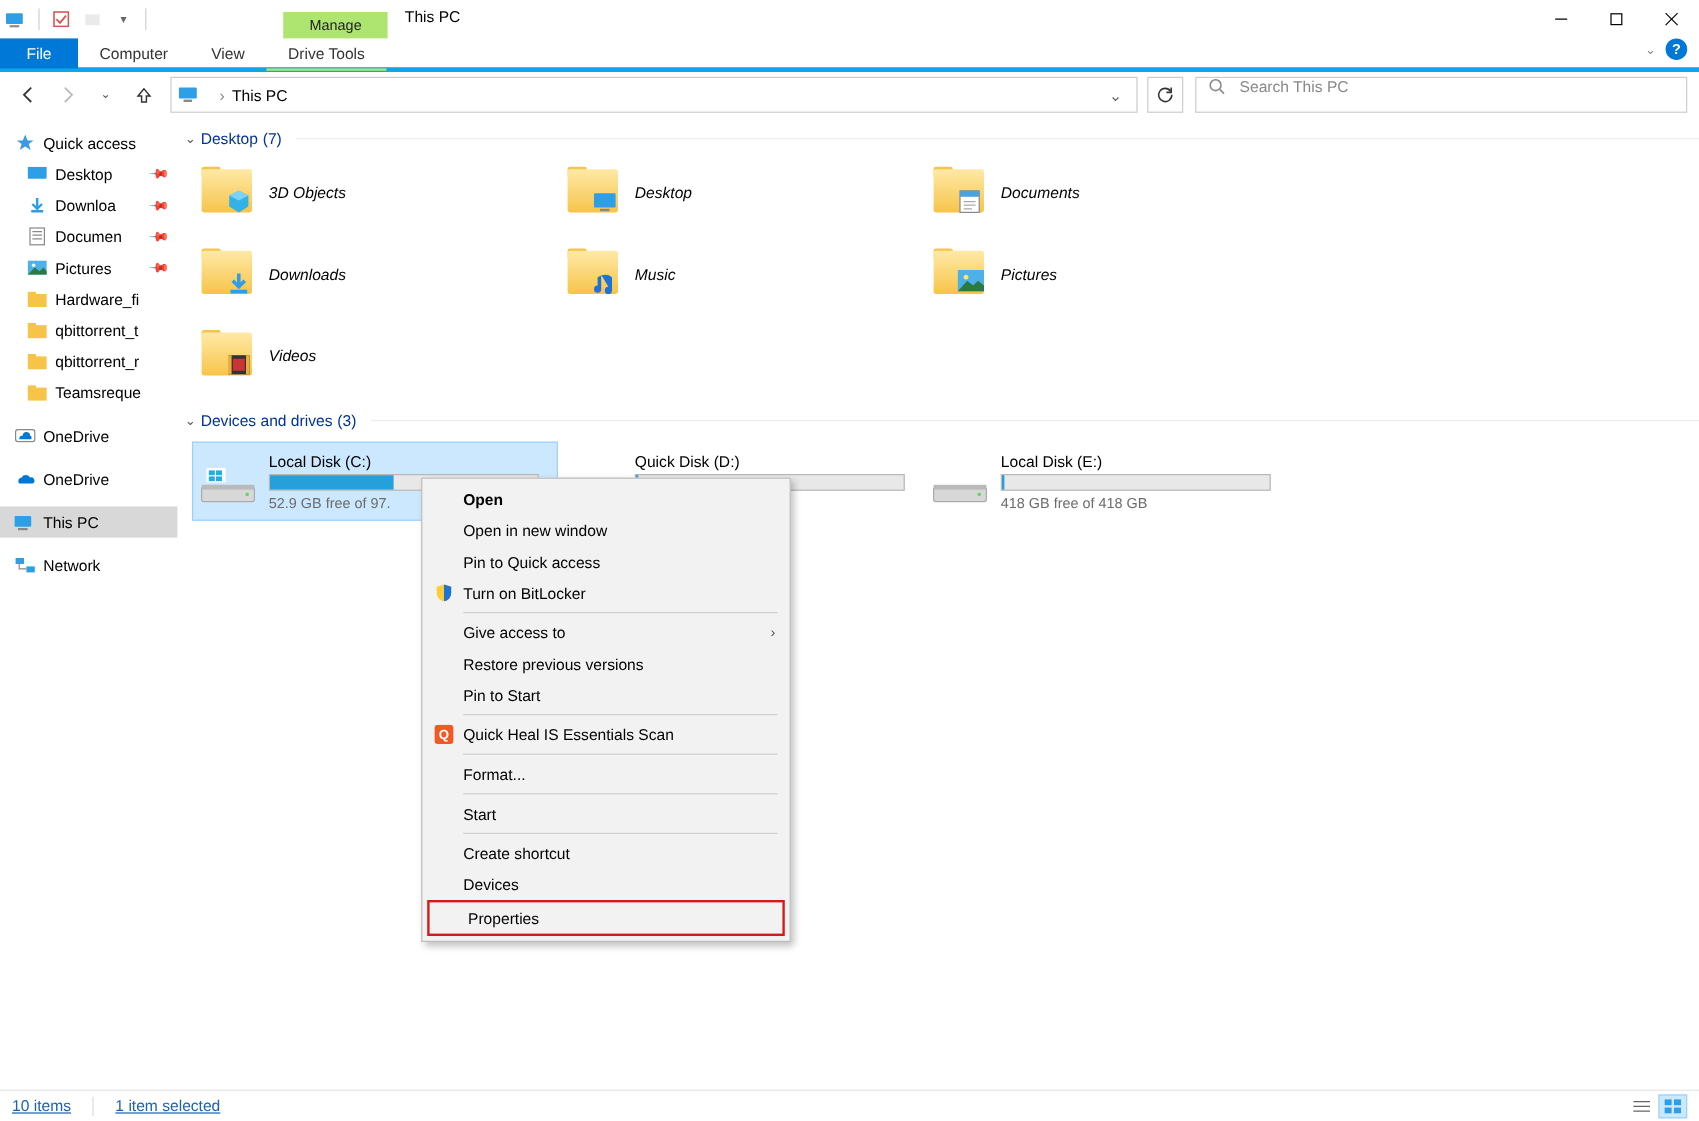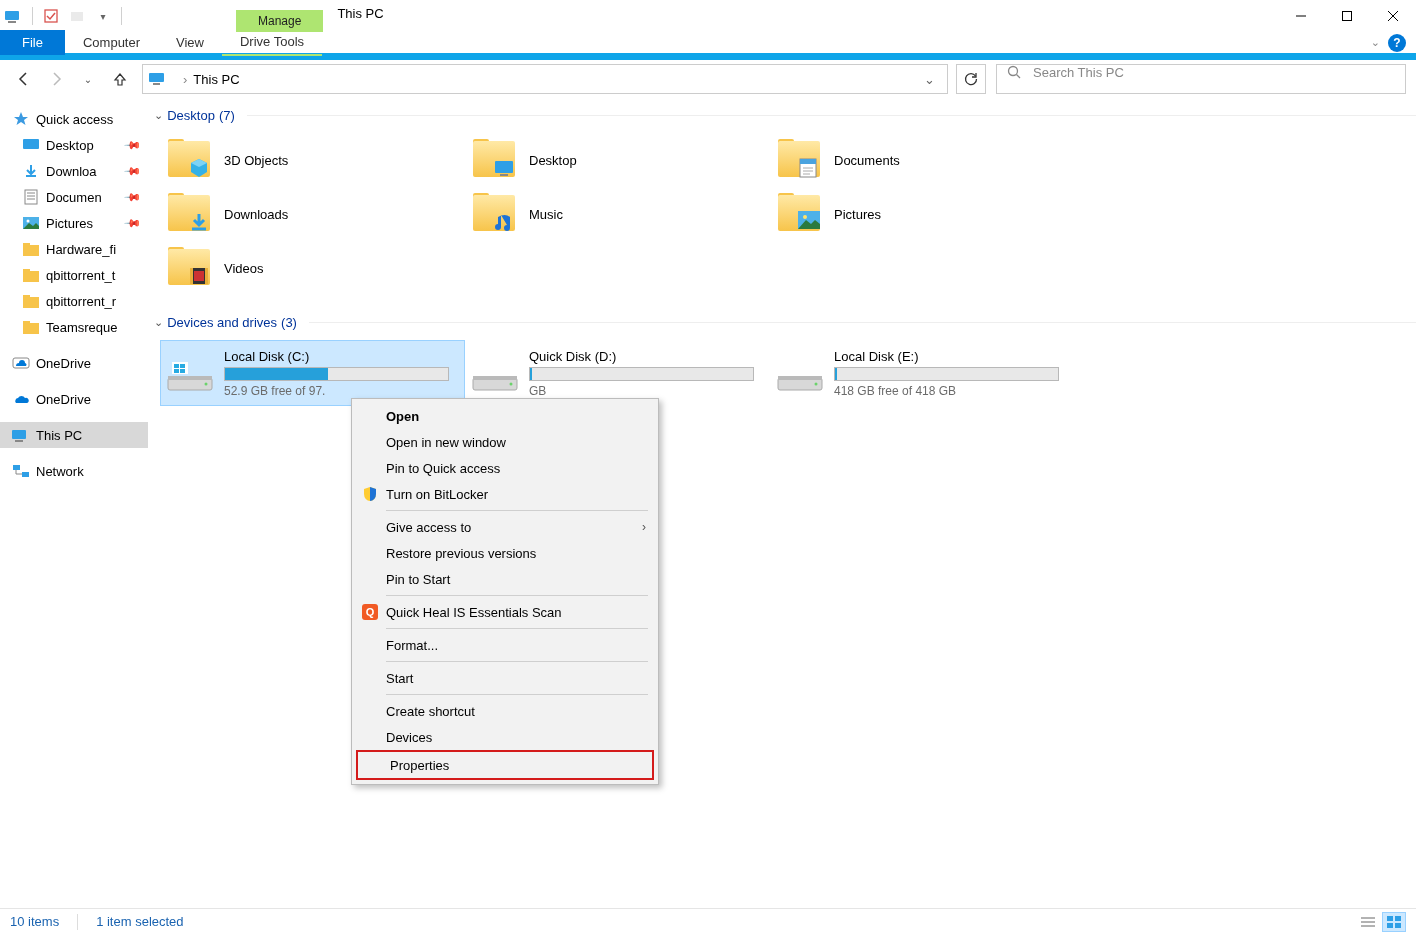--- a/index.html
+++ b/index.html
@@ -10,21 +10,21 @@
 .qat { display: flex; align-items: center; padding: 0 4px; gap: 6px; }
 .qat .qat-ico { width: 20px; height: 20px; display: flex; align-items: center; justify-content: center; }
 .qat-sep { width: 1px; height: 18px; background: #d0d0d0; margin: 0 2px; }
 .title-tabs { display: flex; align-items: flex-end; margin-left: 108px; }
 .ctx-tab { background: #aee571; padding: 4px 22px; font-size: 12px; color: #222; }
 .title-text { padding: 6px 14px; font-size: 13px; }
 .win-controls { margin-left: auto; display: flex; }
 .win-btn { width: 46px; display: flex; align-items: center; justify-content: center; }
 
 
-.ribbon { height: 28px; display: flex; align-items: center; border-bottom: 7px solid #0ea5e9; }
+.ribbon { height: 28px; display: flex; align-items: flex-start; border-bottom: 4px solid #0ea5e9; }
 .ribbon-tab { padding: 5px 18px; font-size: 13px; color: #333; display: flex; align-items: center; }
 .ribbon-tab.file { background: #0078d7; color: #fff; padding: 5px 22px; }
 .ribbon-tab.ctx { border-bottom: 2px solid #aee571; }
 .ribbon-right { margin-left: auto; display: flex; align-items: center; gap: 8px; padding-right: 10px; }
 .help-circle { width: 18px; height: 18px; border-radius: 50%; background: #0078d7; color: #fff; font-size: 12px; display: flex; align-items: center; justify-content: center; font-weight: bold; }
 
 
 .navbar { height: 38px; display: flex; align-items: center; padding: 4px 10px; gap: 4px; }
 .nav-arrow { width: 28px; height: 28px; display: flex; align-items: center; justify-content: center; color: #777; }
 .nav-arrow.enabled { color: #333; }
@@ -43,21 +43,21 @@
 .side-item.selected { background: #d8d8d8; }
 .side-ico { width: 18px; height: 18px; flex-shrink: 0; display: flex; align-items: center; justify-content: center; }
 .side-pin { margin-left: auto; color: #888; font-size: 11px; transform: rotate(45deg); flex-shrink: 0; }
 .side-spacer { height: 10px; }
 
 .content { flex: 1; padding: 6px 0 0 6px; position: relative; }
 .group-header { display: flex; align-items: center; color: #003399; font-size: 13px; padding: 4px 0; gap: 4px; }
 .group-header .chev { color: #555; font-size: 11px; }
 .group-line { flex: 1; height: 1px; background: #eee; margin-left: 8px; }
 
-.folder-grid { display: grid; grid-template-columns: 305px 305px 305px; row-gap: 4px; padding: 8px 0 18px 12px; }
+.folder-grid { display: grid; grid-template-columns: 305px 305px 305px; row-gap: 18px; padding: 8px 0 18px 12px; font-style: italic; }
 .folder-item { display: flex; align-items: center; gap: 10px; height: 50px; }
 .folder-icon { width: 48px; height: 42px; position: relative; }
 .folder-shape { position: absolute; inset: 0; }
 .folder-back { position: absolute; left: 2px; top: 2px; width: 42px; height: 36px; background: linear-gradient(#ffe9a6,#f7c44a); border-radius: 2px; }
 .folder-tab { position: absolute; left: 2px; top: 0; width: 16px; height: 8px; background: #f7c44a; border-radius: 2px 2px 0 0; }
 .folder-overlay { position: absolute; right: 4px; bottom: 2px; width: 22px; height: 22px; }
 
 .drive-grid { display: grid; grid-template-columns: 305px 305px 305px; padding: 6px 0 0 6px; gap: 0 0; }
 .drive-item { display: flex; align-items: center; gap: 10px; padding: 6px; height: 66px; }
 .drive-item.selected { background: #cce8ff; border: 1px solid #99d1ff; padding: 5px; }
@@ -71,21 +71,21 @@
 
 .ctxmenu { position: absolute; left: 351px; top: 398px; width: 308px; background: #f2f2f2; border: 1px solid #bcbcbc; box-shadow: 3px 3px 6px rgba(0,0,0,0.25); padding: 4px 2px; }
 .ctx-item { display: flex; align-items: center; height: 26px; padding: 0 10px 0 32px; position: relative; font-size: 13px; }
 .ctx-item.bold { font-weight: 600; }
 .ctx-item .ctx-ico { position: absolute; left: 7px; width: 18px; height: 18px; display: flex; align-items: center; justify-content: center; }
 .ctx-item .ctx-arrow { margin-left: auto; color: #555; font-size: 12px; }
 .ctx-sep { height: 1px; background: #cfcfcf; margin: 3px 8px 3px 32px; }
 .ctx-highlight { border: 2px solid #d41b1b; margin: 0 2px; }
 
 
-.statusbar { position: absolute; left: 0; bottom: 0; right: 0; height: 26px; border-top: 1px solid #e5e5e5; display: flex; align-items: center; padding: 0 10px; gap: 18px; color: #1a63b0; font-size: 13px; }
+.statusbar { position: absolute; left: 0; bottom: 0; right: 0; height: 26px; border-top: 1px solid #e5e5e5; display: flex; align-items: center; padding: 0 10px; gap: 18px; color: #1a63b0; font-size: 13px; text-decoration: underline; }
 .statusbar .sep { width: 1px; height: 16px; background: #ddd; }
 .status-right { margin-left: auto; display: flex; gap: 2px; }
 .view-btn { width: 24px; height: 20px; border: 1px solid transparent; display: flex; align-items: center; justify-content: center; }
 .view-btn.active { background: #cce8ff; border-color: #99d1ff; }
 
 svg { display: block; }
 </style>
 </head>
 <body>
 

